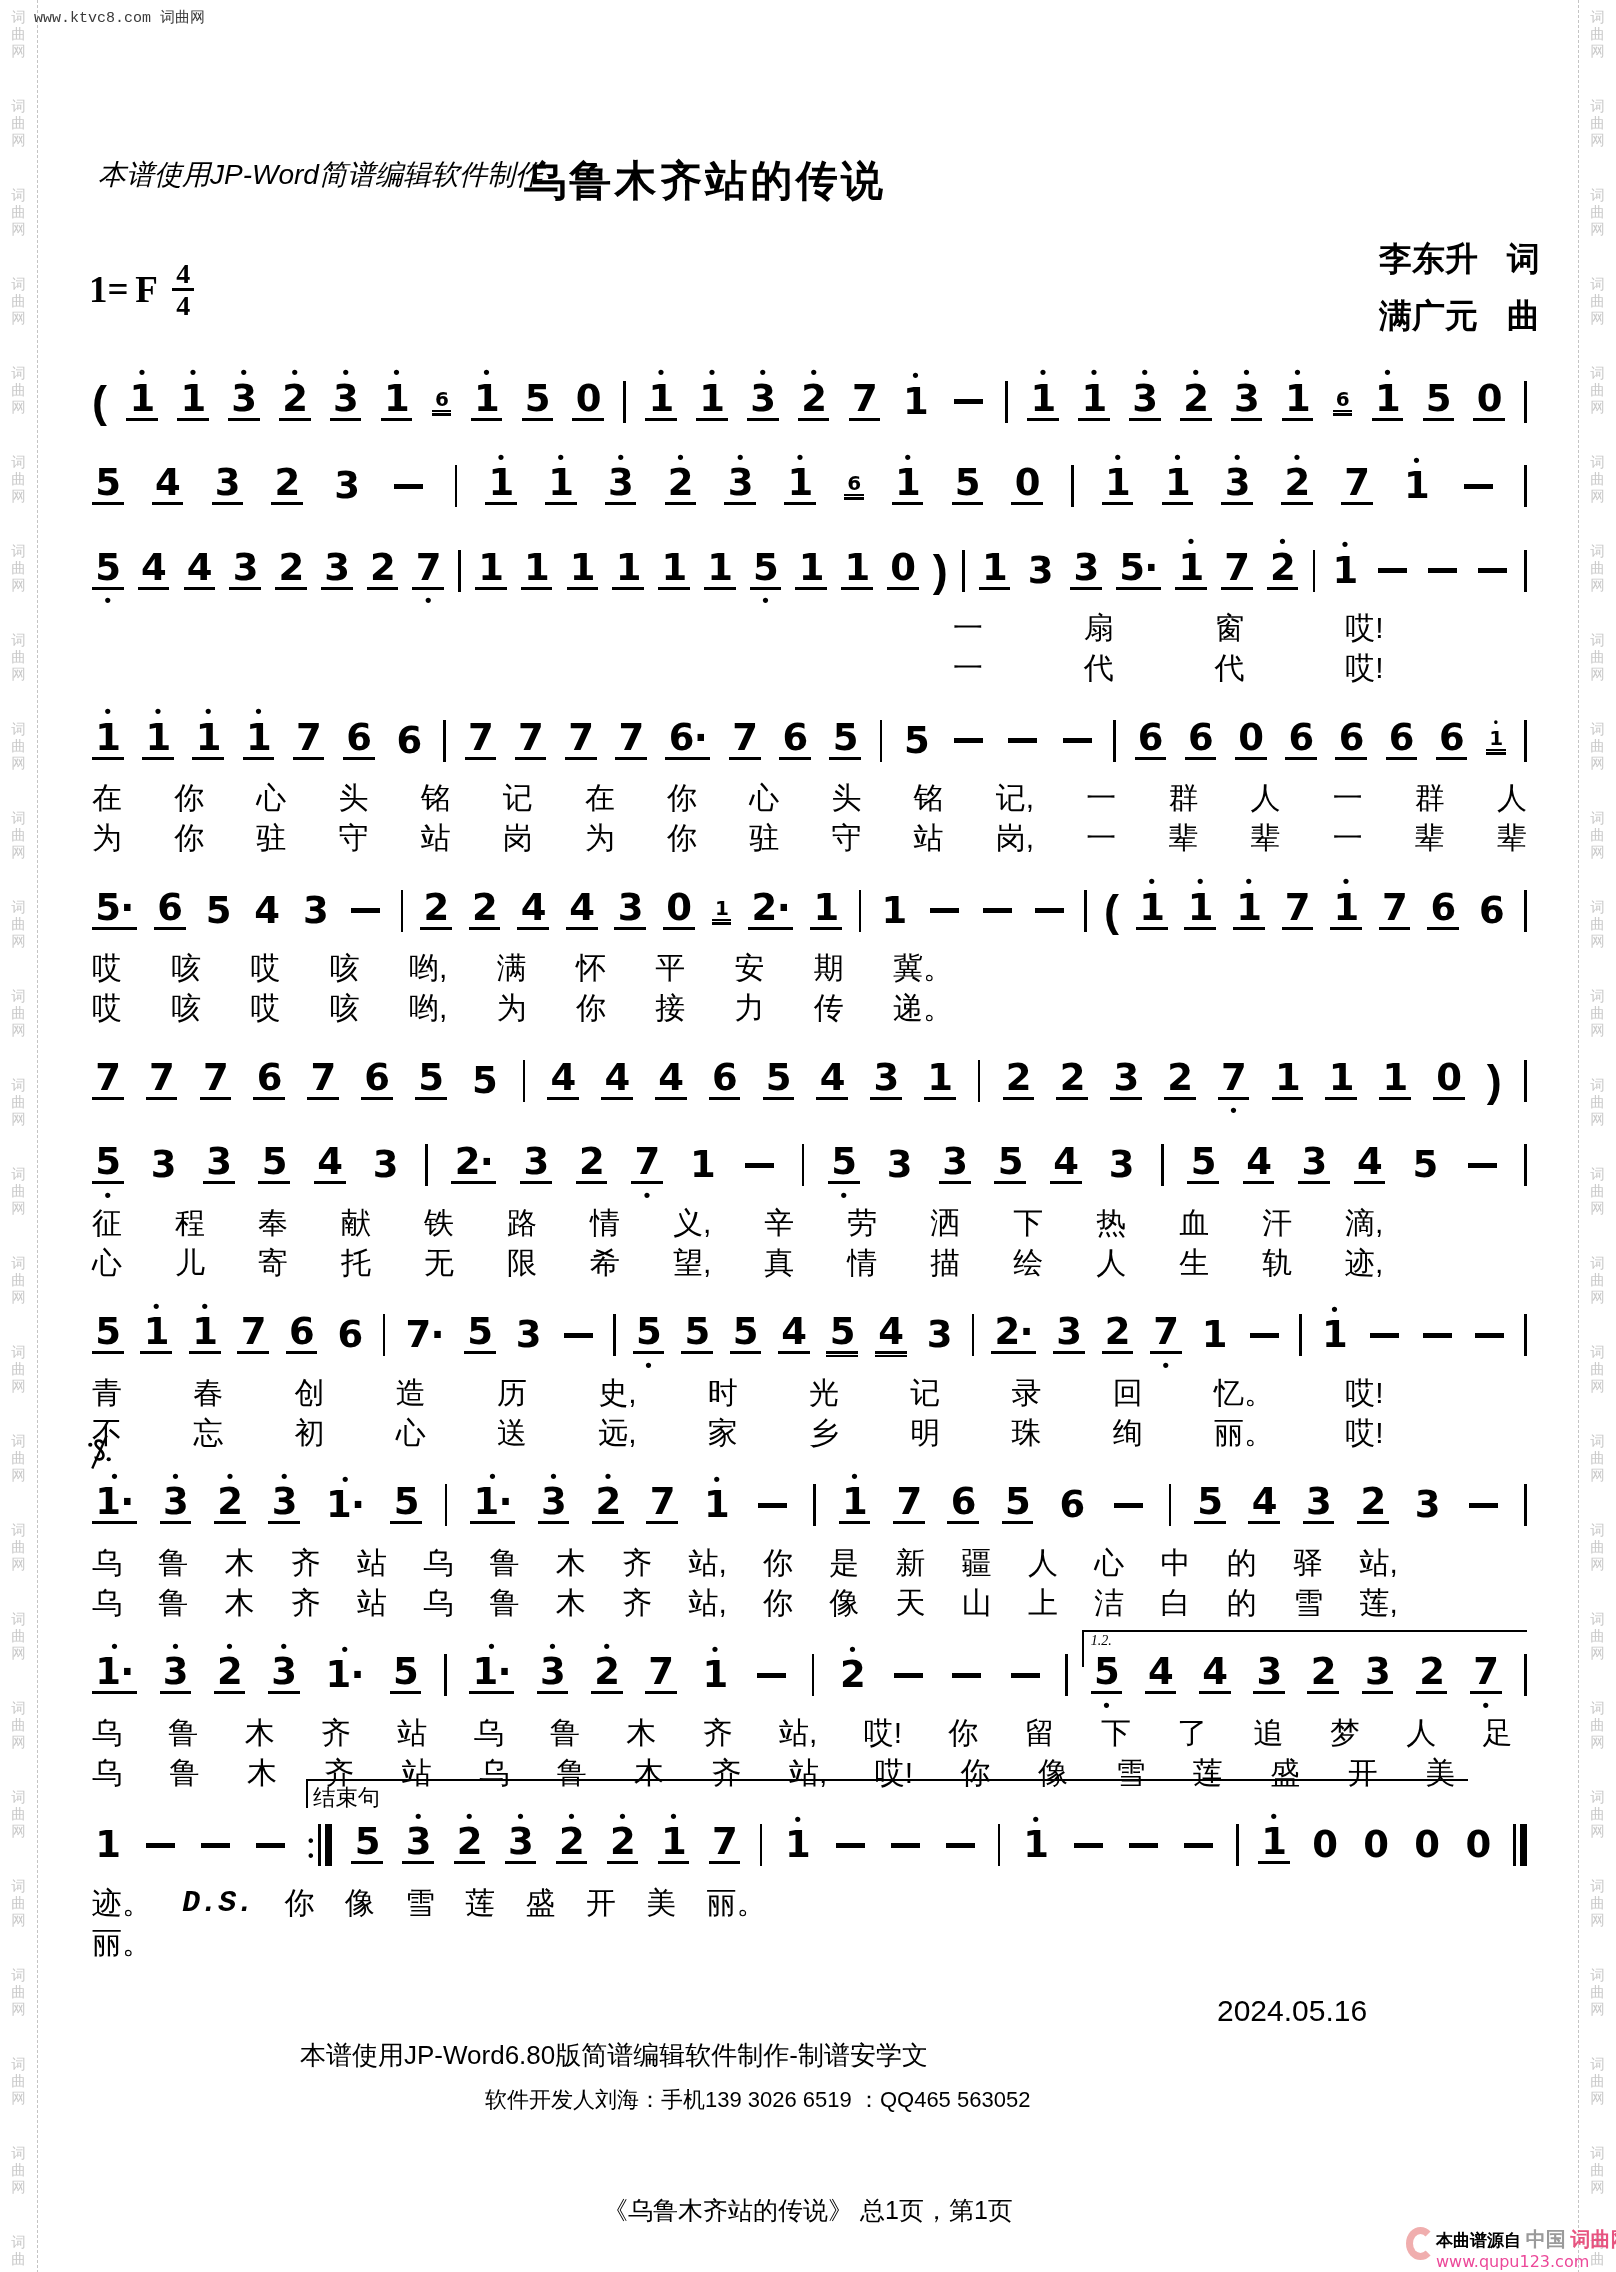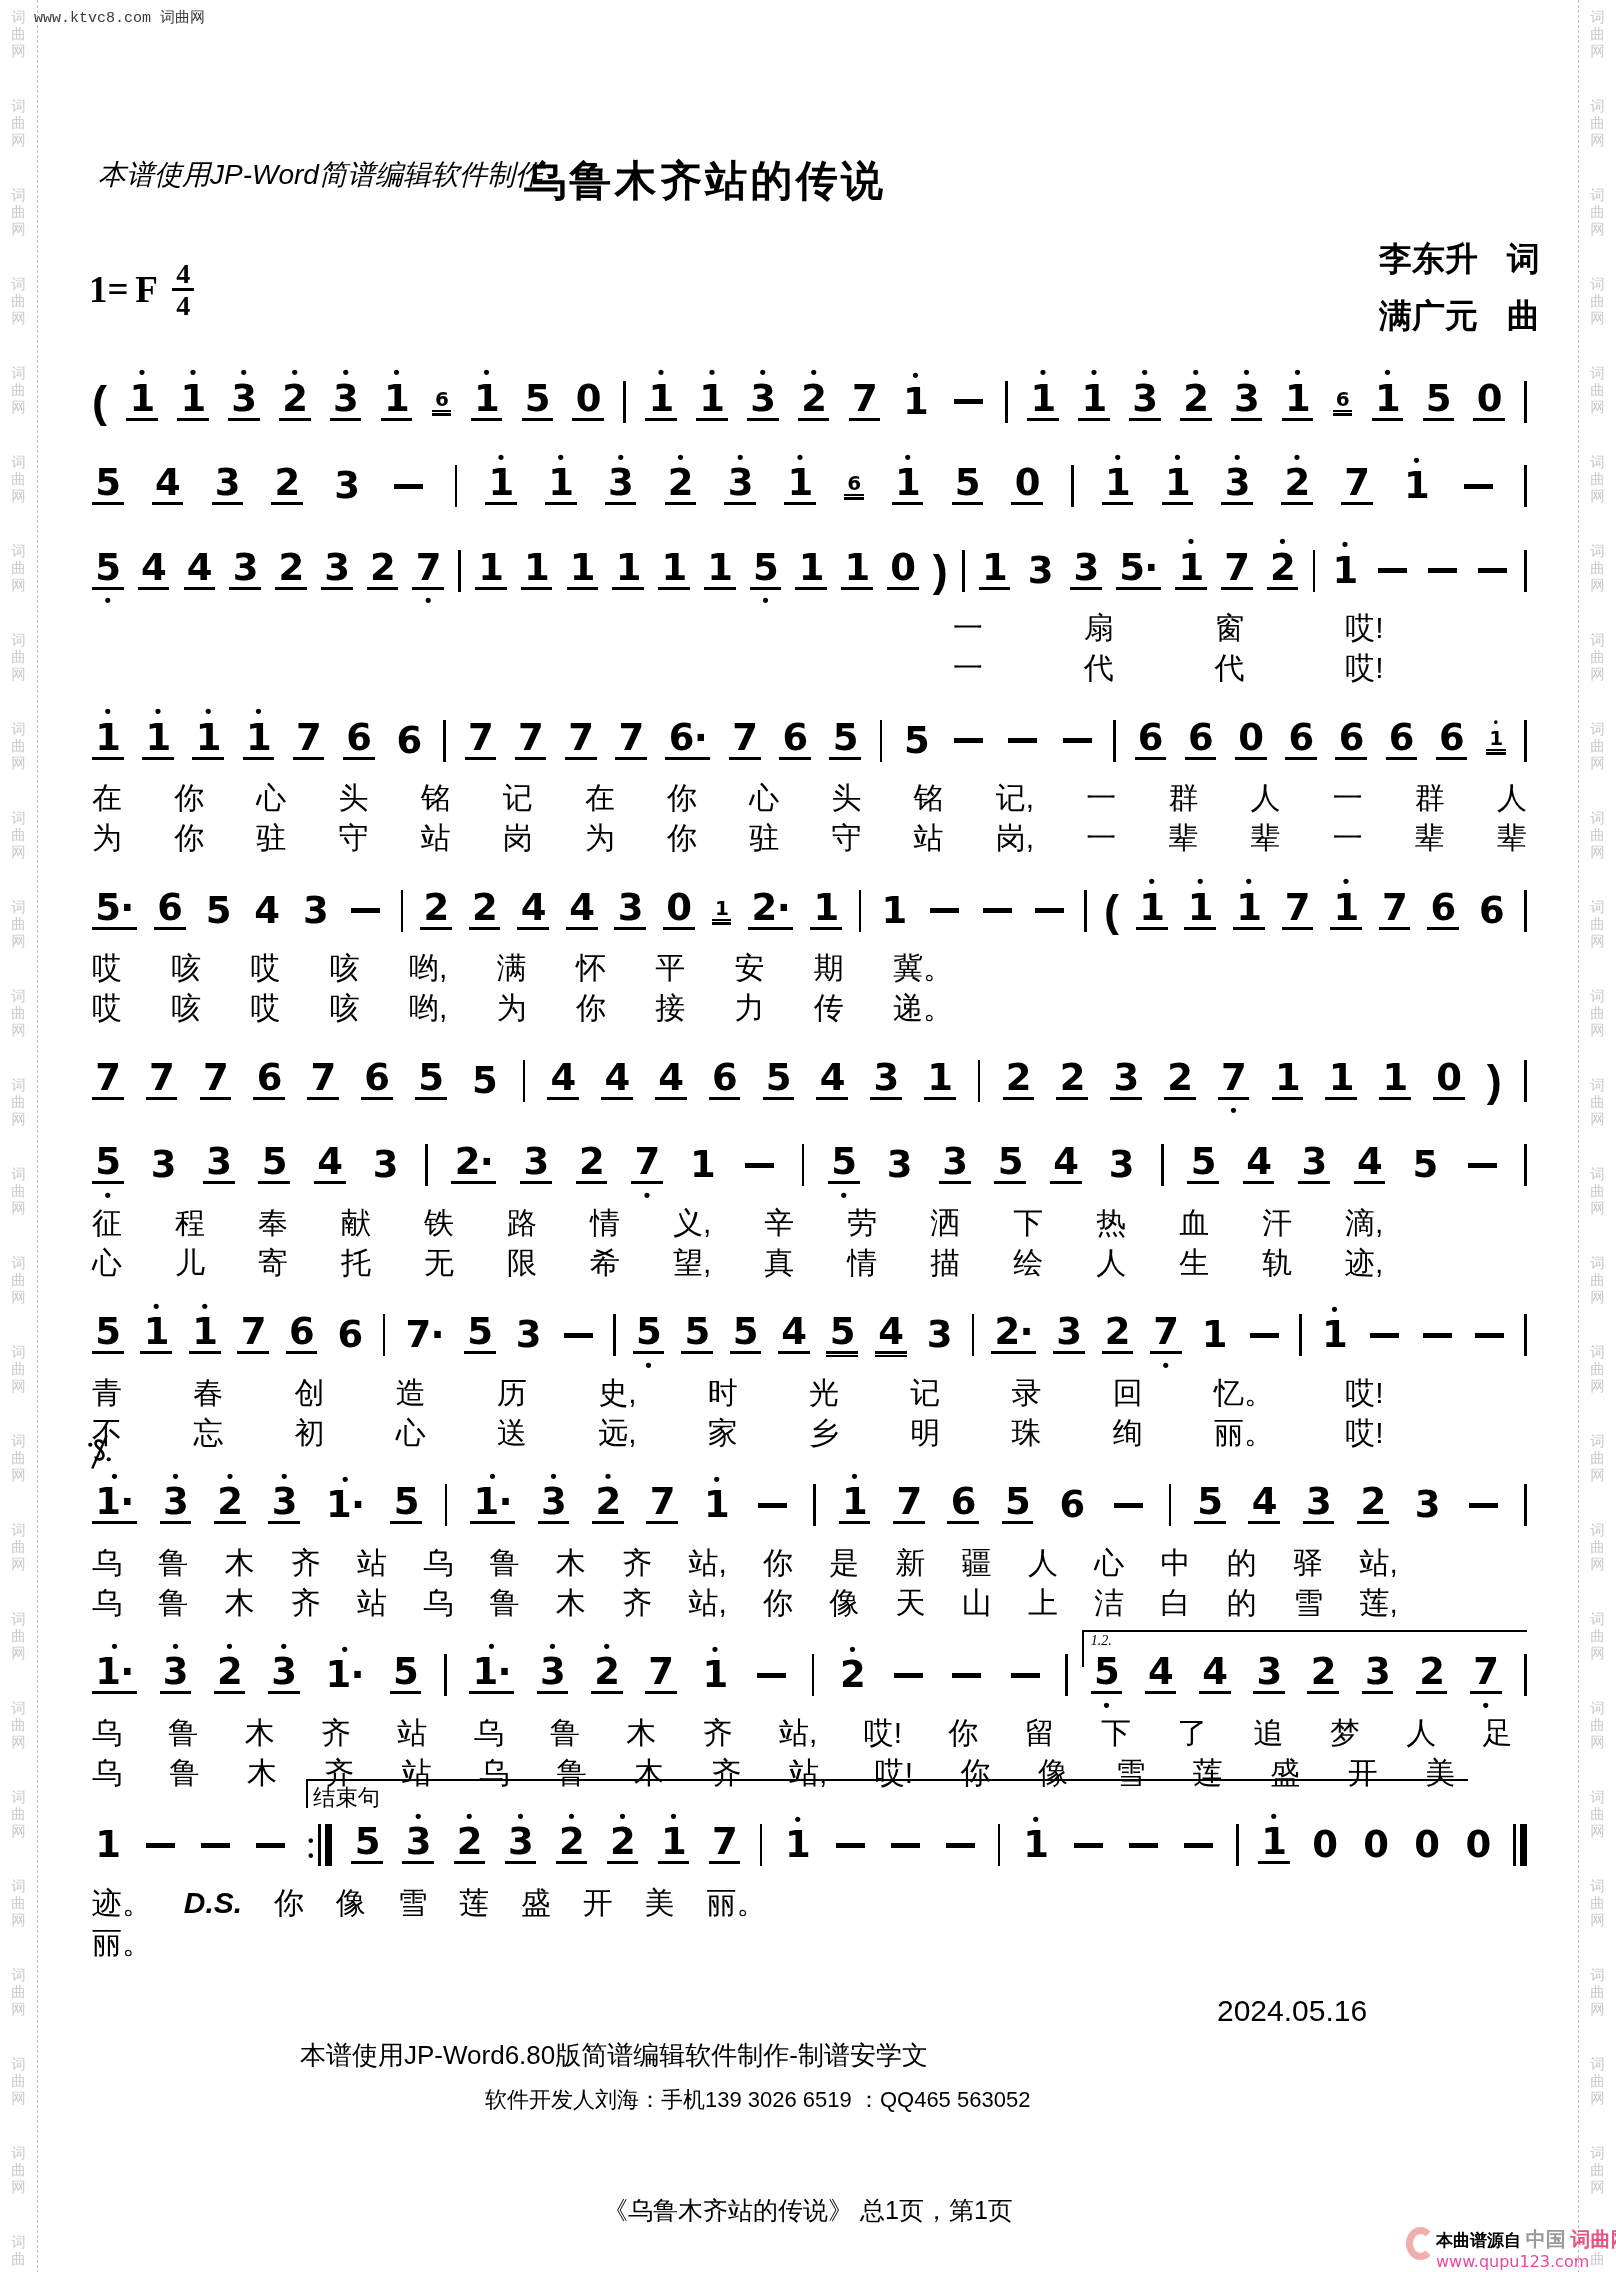--- a/index.html
+++ b/index.html
@@ -48,21 +48,21 @@
   .dline{width:29px;height:5.3px;background:#000;}
   .barline{width:2.6px;height:42px;background:#000;align-self:flex-end;margin-bottom:14.5px;}
   .barline.thick{width:6.6px;}
   .bargroup{display:inline-flex;gap:4.6px;align-items:flex-end;}
   .rdots{display:flex;flex-direction:column;gap:6.6px;align-self:flex-end;margin-bottom:20px;
     font-size:16px;line-height:9.2px;font-weight:700;}
 
   .lyric-row{display:flex;justify-content:space-between;margin-top:4px;height:36px;
     font-size:30px;line-height:36px;}
   .syl{white-space:nowrap;}
-  .syl.ds{font-style:italic;font-weight:700;font-family:Liberation Sans, sans-serif;}
+  .syl.ds{font-style:italic;font-weight:700;font-family:Liberation Mono, monospace;}
 
   .volta{position:absolute;top:-10.6px;height:37px;border-top:2.6px solid #000;border-left:2.6px solid #000;
     padding:1.3px 0 0 6.6px;box-sizing:border-box;}
   .vlabel{font-style:italic;font-family:"Liberation Serif",serif;font-size:14px;}
   .endbracket{position:absolute;top:-32px;height:29px;border-top:2.6px solid #000;border-left:2.6px solid #000;
     padding:1.3px 0 0 5.3px;box-sizing:border-box;margin-left:20px;}
   .eblabel{font-size:22.4px;}
   .segno{position:absolute;left:-5.3px;top:-37px;}
 
   .date{position:absolute;left:1217px;top:1994px;font-size:30px;}

